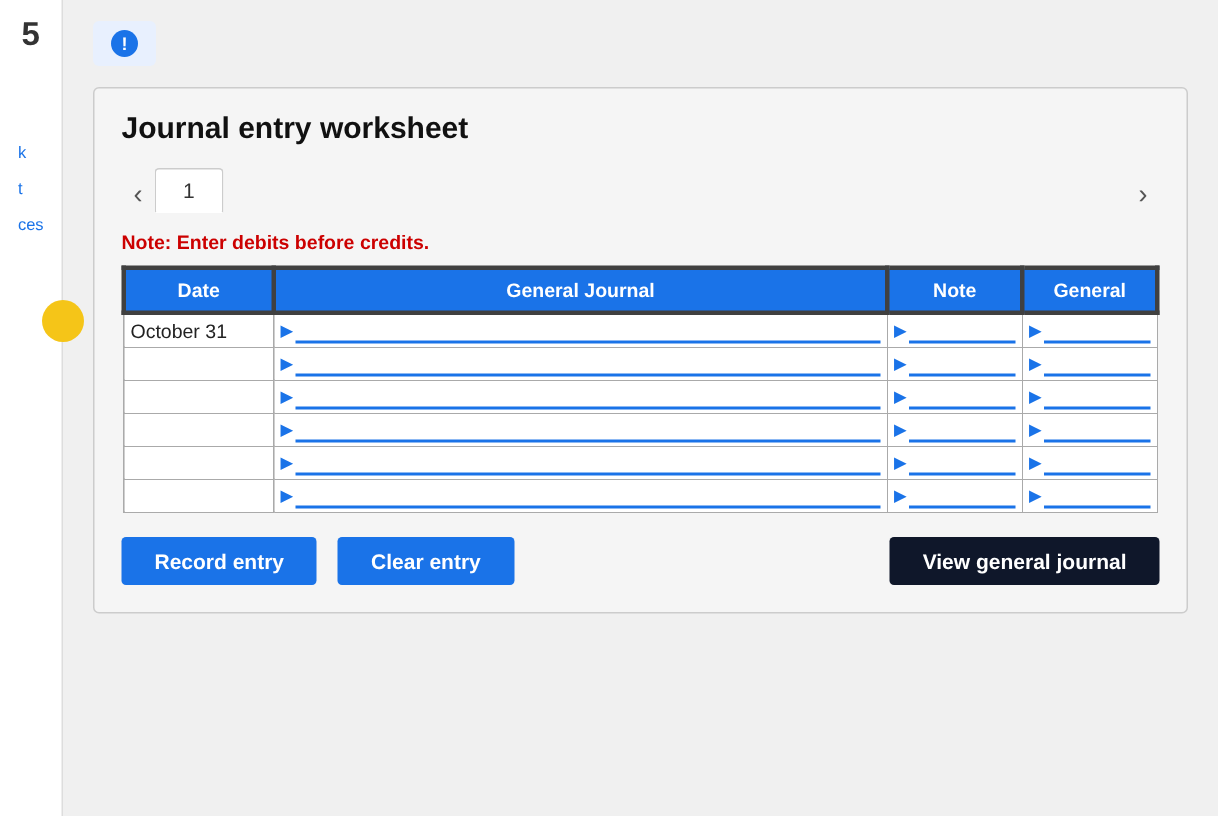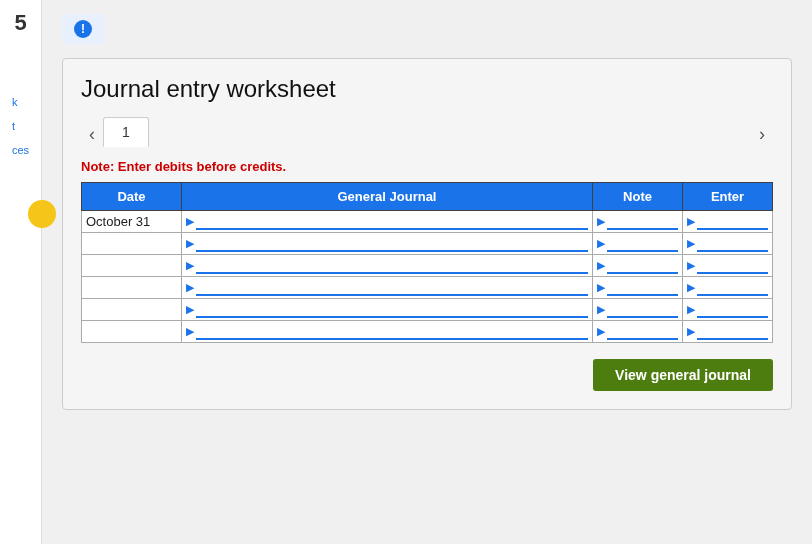--- a/index.html
+++ b/index.html
@@ -101,22 +101,22 @@
 
     
     .worksheet-card {
       background: #f5f5f5;
       border: 1px solid #ccc;
       border-radius: 4px;
       padding: 16px 18px 18px;
     }
 
     .worksheet-title {
-      font-size: 24px;
-      font-weight: normal;
+      font-size: 20px;
+      font-weight: bold;
       color: #111;
       margin-bottom: 14px;
     }
 
     
     .tab-nav {
       display: flex;
       align-items: flex-end;
       margin-bottom: 12px;
       position: relative;
@@ -182,21 +182,21 @@
       border-collapse: collapse;
       margin-bottom: 16px;
     }
 
     .journal-table thead tr th {
       background: #1a73e8;
       color: white;
       font-size: 13px;
       font-weight: 600;
       padding: 6px 8px;
-      border: 1px solid #404040;
+      border: 3px solid #404040;
       text-align: center;
     }
 
     .journal-table thead tr th.date-col {
       width: 100px;
     }
 
     .journal-table thead tr th.journal-col {
       width: auto;
     }
@@ -266,21 +266,21 @@
       cursor: pointer;
       background: #1a73e8;
       color: white;
     }
 
     .btn-spacer {
       flex: 1;
     }
 
     .btn-view {
-      background: #4d7c0f;
+      background: #0f172a;
     }
   </style>
 </head>
 <body>
 
 <div class="sidebar">
   <div class="sidebar-number">5</div>
   <div class="sidebar-links">
     <a class="sidebar-link">k</a>
     <a class="sidebar-link">t</a>
@@ -312,21 +312,21 @@
       <span>Note:</span>
       <span> Enter debits before credits.</span>
     </div>
 
     <table class="journal-table">
       <thead>
         <tr>
           <th class="date-col">Date</th>
           <th class="journal-col">General Journal</th>
           <th class="debit-col">Note</th>
-          <th class="credit-col">Enter</th>
+          <th class="credit-col">General</th>
         </tr>
       </thead>
       <tbody id="table-body">
       <tr>
             <td class="date-cell">October 31</td>
             <td>
               <div class="cell-with-arrow">
                 <span class="cell-arrow">▶</span>
                 <input class="blue-underline" style="">
               </div>
@@ -446,18 +446,20 @@
               <div class="cell-with-arrow">
                 <span class="cell-arrow">▶</span>
                 <input class="blue-underline" style="">
               </div>
             </td>
           </tr>
         </tbody>
     </table>
 
     <div class="action-buttons">
+      <button class="btn">Record entry</button>
+      <button class="btn">Clear entry</button>
       <div class="btn-spacer"></div>
       <button class="btn btn-view">View general journal</button>
     </div>
 
   </div>
 </div>
 
 </body></html>

